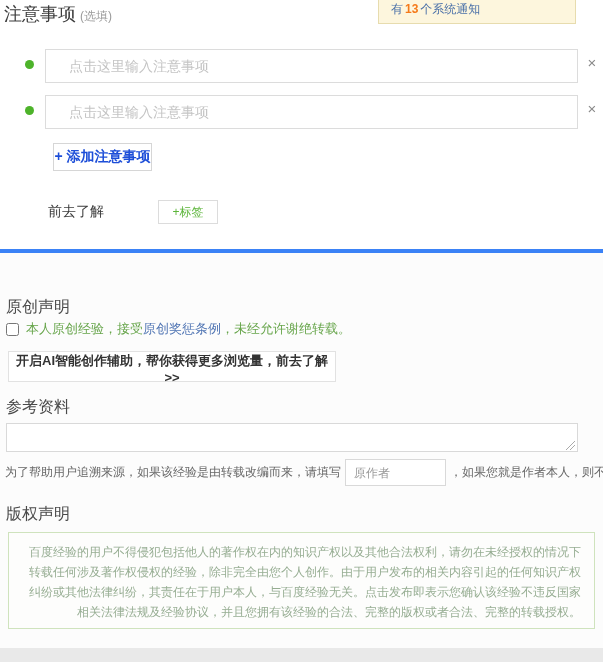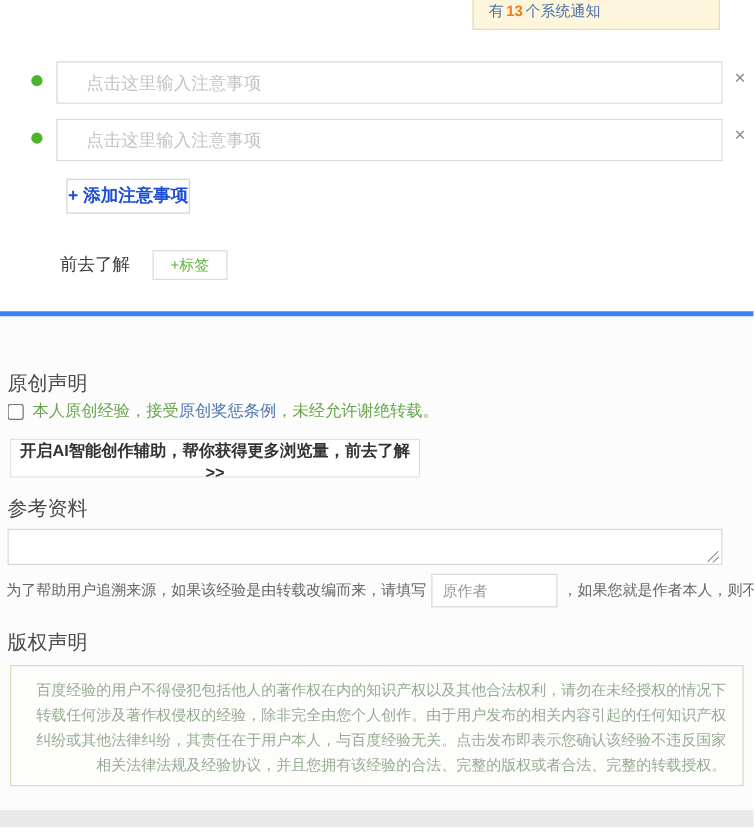--- a/index.html
+++ b/index.html
@@ -28,21 +28,21 @@
   .remove-x { position:absolute; left:584px; top:8px; width:16px; height:16px; color:#8a8a8a;
     font-size:15px; line-height:16px; text-align:center; cursor:pointer; }
 
   .add-note-btn { position:absolute; left:53px; top:143px; width:99px; height:28px;
     background:#fff; border:1px solid #d6d6d6; color:#1d4ed8; font-size:14px; font-weight:bold;
     cursor:pointer; font-family:inherit; }
 
   .tags-row { position:absolute; left:48px; top:200px; height:24px; display:flex; align-items:center; }
   .tags-label { font-size:14px; color:#3c3c3c; margin-right:18px; }
   .add-tag-btn { min-width:60px; height:24px; background:#fff; border:1px solid #dcdcdc;
-    color:#5cb53a; font-size:12px; cursor:pointer; font-family:inherit; padding:0 12px; }
+    color:#5cb53a; font-size:12px; cursor:pointer; font-family:inherit; padding:0 12px;margin-left:36px; }
 
   
   .lower-panel { position:absolute; left:0; top:249px; width:603px; height:399px;
     background:#fcfcfc; border-top:4px solid #3b82f6; }
 
   .sec-title { position:absolute; left:6px; font-size:16px; color:#4a4a4a; }
   .t-original { top:44px; }
   .t-reference { top:144px; }
   .t-copyright { top:251px; }
 
@@ -74,20 +74,23 @@
     border:1px solid #cfe3bd; background:#fdfdfc; padding:9px 13px; }
   .copyright-text { font-size:12px; line-height:20px; color:#96ad92;text-align:right; }
 
   .footer-band { position:absolute; left:0; top:648px; width:603px; height:14px; background:#e9e9e9; }
 </style>
 </head>
 <body>
 
 <div class="page">
 
+  <div class="notes-header">
+    <span>注意事项</span><span class="hint">(选填)</span>
+  </div>
 
   <div class="notice-box">
     <a class="notice-link"><span>有</span><span class="count">13</span><span>个系统通知</span></a>
   </div>
 
   <div class="note-row r1">
     <span class="bullet"></span>
     <input class="note-input" type="text" placeholder="点击这里输入注意事项" style="">
     <span class="remove-x">×</span>
   </div>

